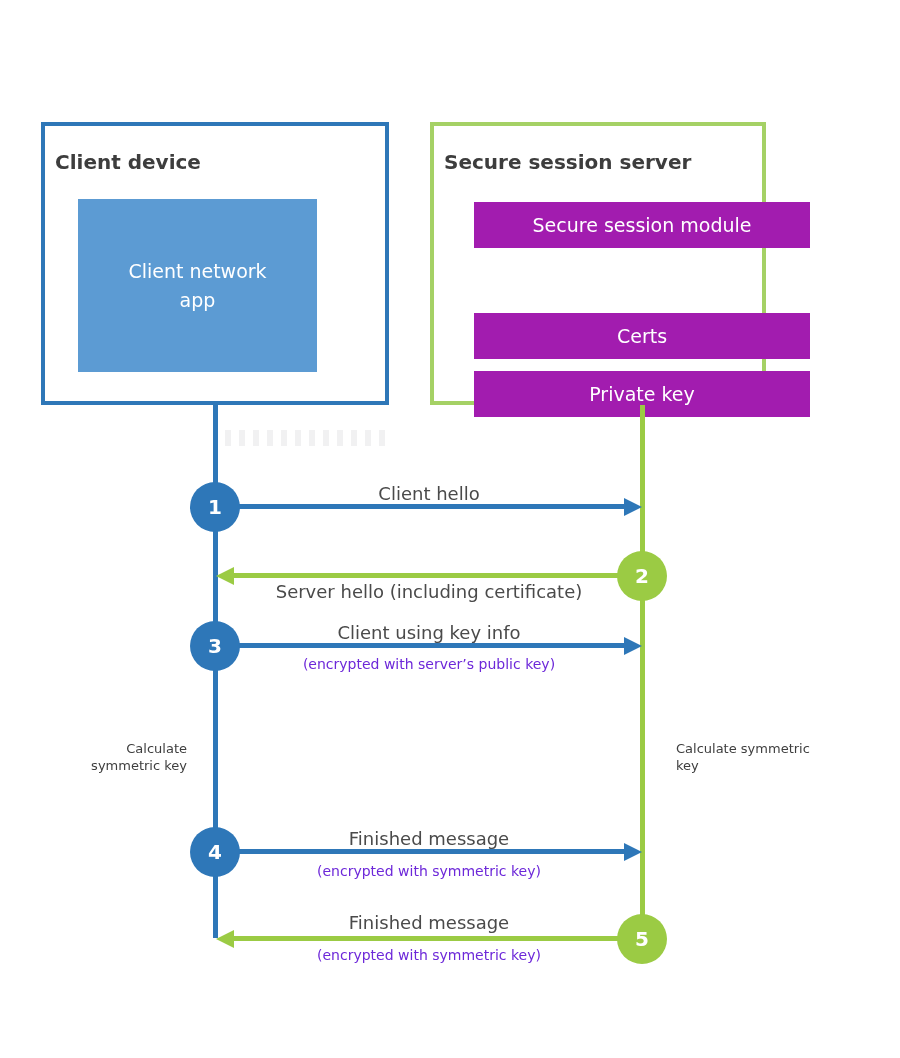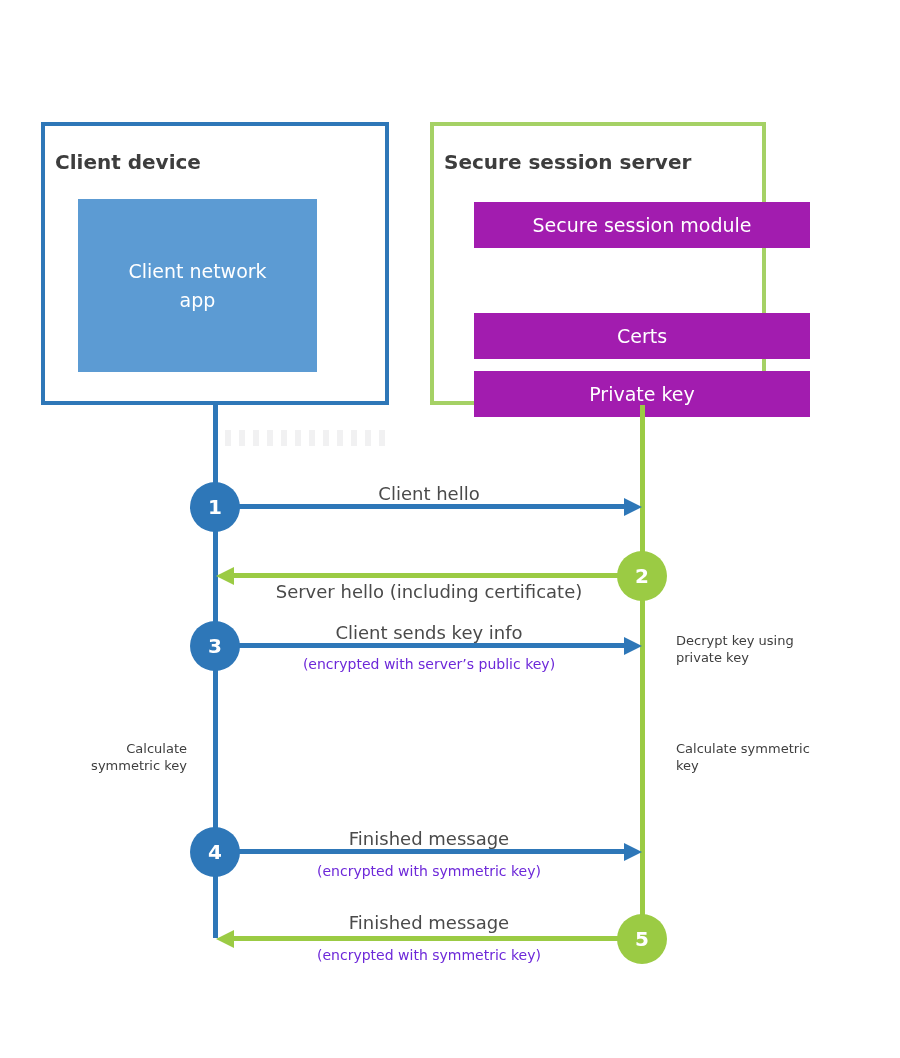--- a/index.html
+++ b/index.html
@@ -96,27 +96,26 @@
   <div class="msg-label" style="top:483px;">Client hello</div>
   <div class="msg-line msg-blue" style="left:215px; top:504px; width:409px;"></div>
   <div class="head head-right" style="left:624px; top:498px;"></div>
   <div class="circle circle-blue" style="left:190px; top:482px;">1</div>
 
   <div class="msg-label" style="top:581px;">Server hello (including certificate)</div>
   <div class="msg-line msg-green" style="left:234px; top:573px; width:406px;"></div>
   <div class="head head-left" style="left:216px; top:567px;"></div>
   <div class="circle circle-green" style="left:617px; top:551px;">2</div>
 
-  <div class="msg-label" style="top:622px;">Client sends key info</div>
+  <div class="msg-label" style="top:622px;">Client using key info</div>
   <div class="msg-sublabel" style="top:656px;">(encrypted with server’s public key)</div>
   <div class="msg-line msg-blue" style="left:215px; top:643px; width:409px;"></div>
   <div class="head head-right" style="left:624px; top:637px;"></div>
   <div class="circle circle-blue" style="left:190px; top:621px;">3</div>
 
-  <div class="side-note note-decrypt">Decrypt key using private key</div>
   <div class="side-note note-calc-left">Calculate symmetric key</div>
   <div class="side-note note-calc-right">Calculate symmetric key</div>
 
   <div class="msg-label" style="top:828px;">Finished message</div>
   <div class="msg-sublabel" style="top:863px;">(encrypted with symmetric key)</div>
   <div class="msg-line msg-blue" style="left:215px; top:849px; width:409px;"></div>
   <div class="head head-right" style="left:624px; top:843px;"></div>
   <div class="circle circle-blue" style="left:190px; top:827px;">4</div>
 
   <div class="msg-label" style="top:912px;">Finished message</div>

